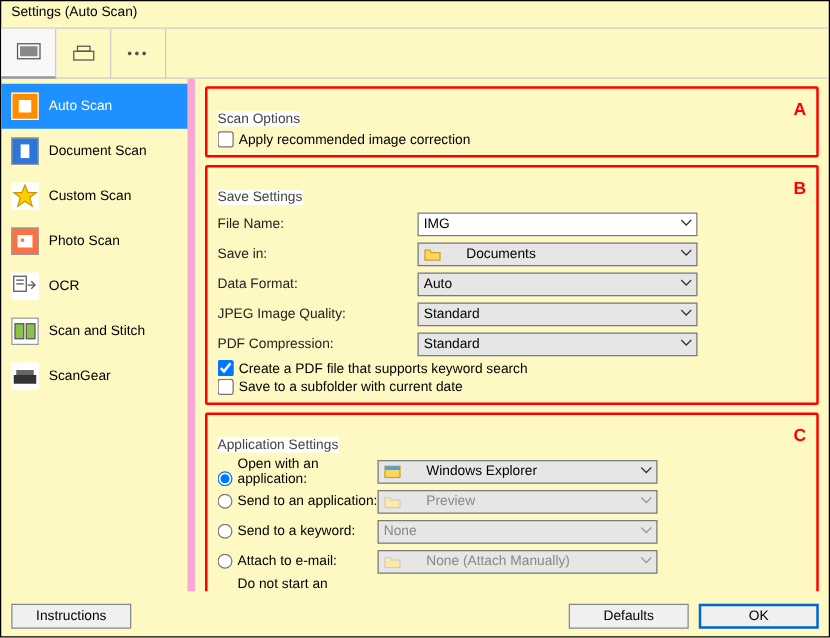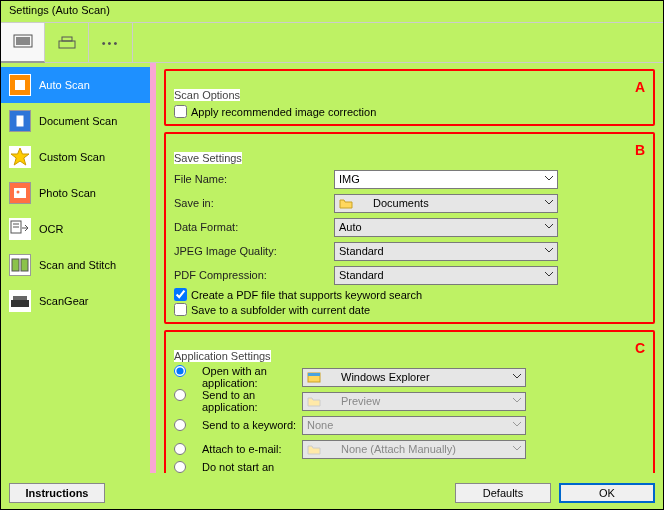--- a/index.html
+++ b/index.html
@@ -1,17 +1,17 @@
 <!DOCTYPE html>
 <html><head>
 <meta charset="utf-8">
 <style>
 * { box-sizing: border-box; margin: 0; padding: 0; font-family: "Segoe UI", Tahoma, sans-serif; font-size: 11px; }
 body { background: #fff; }
-.window { width: 664px; height: 510px; border: 1px solid #000; background: #bef264; position: relative; }
+.window { width: 664px; height: 510px; border: 1px solid #000; background: #fef9c3; position: relative; }
 .titlebar { height: 22px; padding: 3px 8px; border-bottom: 1px solid #ccc; font-size: 11px; }
 .toolbar { height: 40px; border-bottom: 1px solid #ccc; display: flex; align-items: center; }
 .toolbar-btn { width: 44px; height: 40px; border-right: 1px solid #ccc; display: flex; align-items: center; justify-content: center; cursor: pointer; }
 .toolbar-btn.active { border-bottom: 2px solid #999; background: #f8f8f8; }
 .body { display: flex; height: 410px; }
 .sidebar { width: 155px; border-right: 6px solid #f9a8d4; padding: 4px 0; }
 .sidebar-item { display: flex; align-items: center; height: 36px; padding: 0 8px; cursor: pointer; gap: 8px; }
 .sidebar-item.active { background: #1e90ff; color: #fff; }
 .sb-icon { width: 22px; height: 22px; display: flex; align-items: center; justify-content: center; border: 1px solid #999; background: #fff; font-size: 10px; }
 .sidebar-item.active .sb-icon { border-color: #fff; }
@@ -21,29 +21,29 @@
 .annot { position: absolute; right: 8px; top: 8px; color: #ff0000; font-weight: bold; font-size: 14px; }
 .row { display: flex; align-items: center; height: 22px; margin-top: 2px; }
 .row label.lbl { width: 160px; color: #222; }
 .sel { flex: 1; max-width: 224px; height: 19px; border: 1px solid #7a7a7a; background: #fff; padding: 0 18px 0 4px; display: flex; align-items: center; position: relative; font-size: 11px; }
 .sel.grey { background: #e6e6e6; gap: 16px; }
 .sel .arrow { position: absolute; right: 3px; top: 2px; }
 .sel .folder-ic { margin-right: 4px; }
 .chk { display: flex; align-items: center; gap: 4px; margin-top: 2px; }
 .chk input { width: 13px; height: 13px; }
 .radio-row { display: flex; align-items: center; height: 22px; margin-top: 2px; }
-.radio-row .rlabel { width: 128px; display: flex; align-items: flex-start; gap: 16px; }
+.radio-row .rlabel { width: 128px; display: flex; align-items: flex-end; gap: 4px; }
 .radio-row input[type=radio] { width: 12px; height: 12px; }
 .btn { height: 20px; border: 1px solid #888; background: #f0f0f0; padding: 0 10px; display: inline-flex; align-items: center; justify-content: center; cursor: pointer; }
 .more-fn-row { display: flex; justify-content: center; margin-top: 4px; }
 .more-fn-row .btn { width: 224px; margin-left: 160px; }
 .footer { position: absolute; bottom: 6px; left: 8px; right: 8px; display: flex; align-items: center; }
 .footer .spacer { flex: 1; }
 .footer .btn { width: 96px; margin-left: 8px; }
-.footer .btn.instructions { margin-left: 0; font-weight: bold; }
+.footer .btn.instructions { margin-left: 0; }
 .footer .btn.ok { border: 2px solid #0066cc; }
 svg { display: block; }
 </style>
 </head>
 <body>
 
 <div class="window">
   <div class="titlebar">Settings (Auto Scan)</div>
 
   <div class="toolbar">

